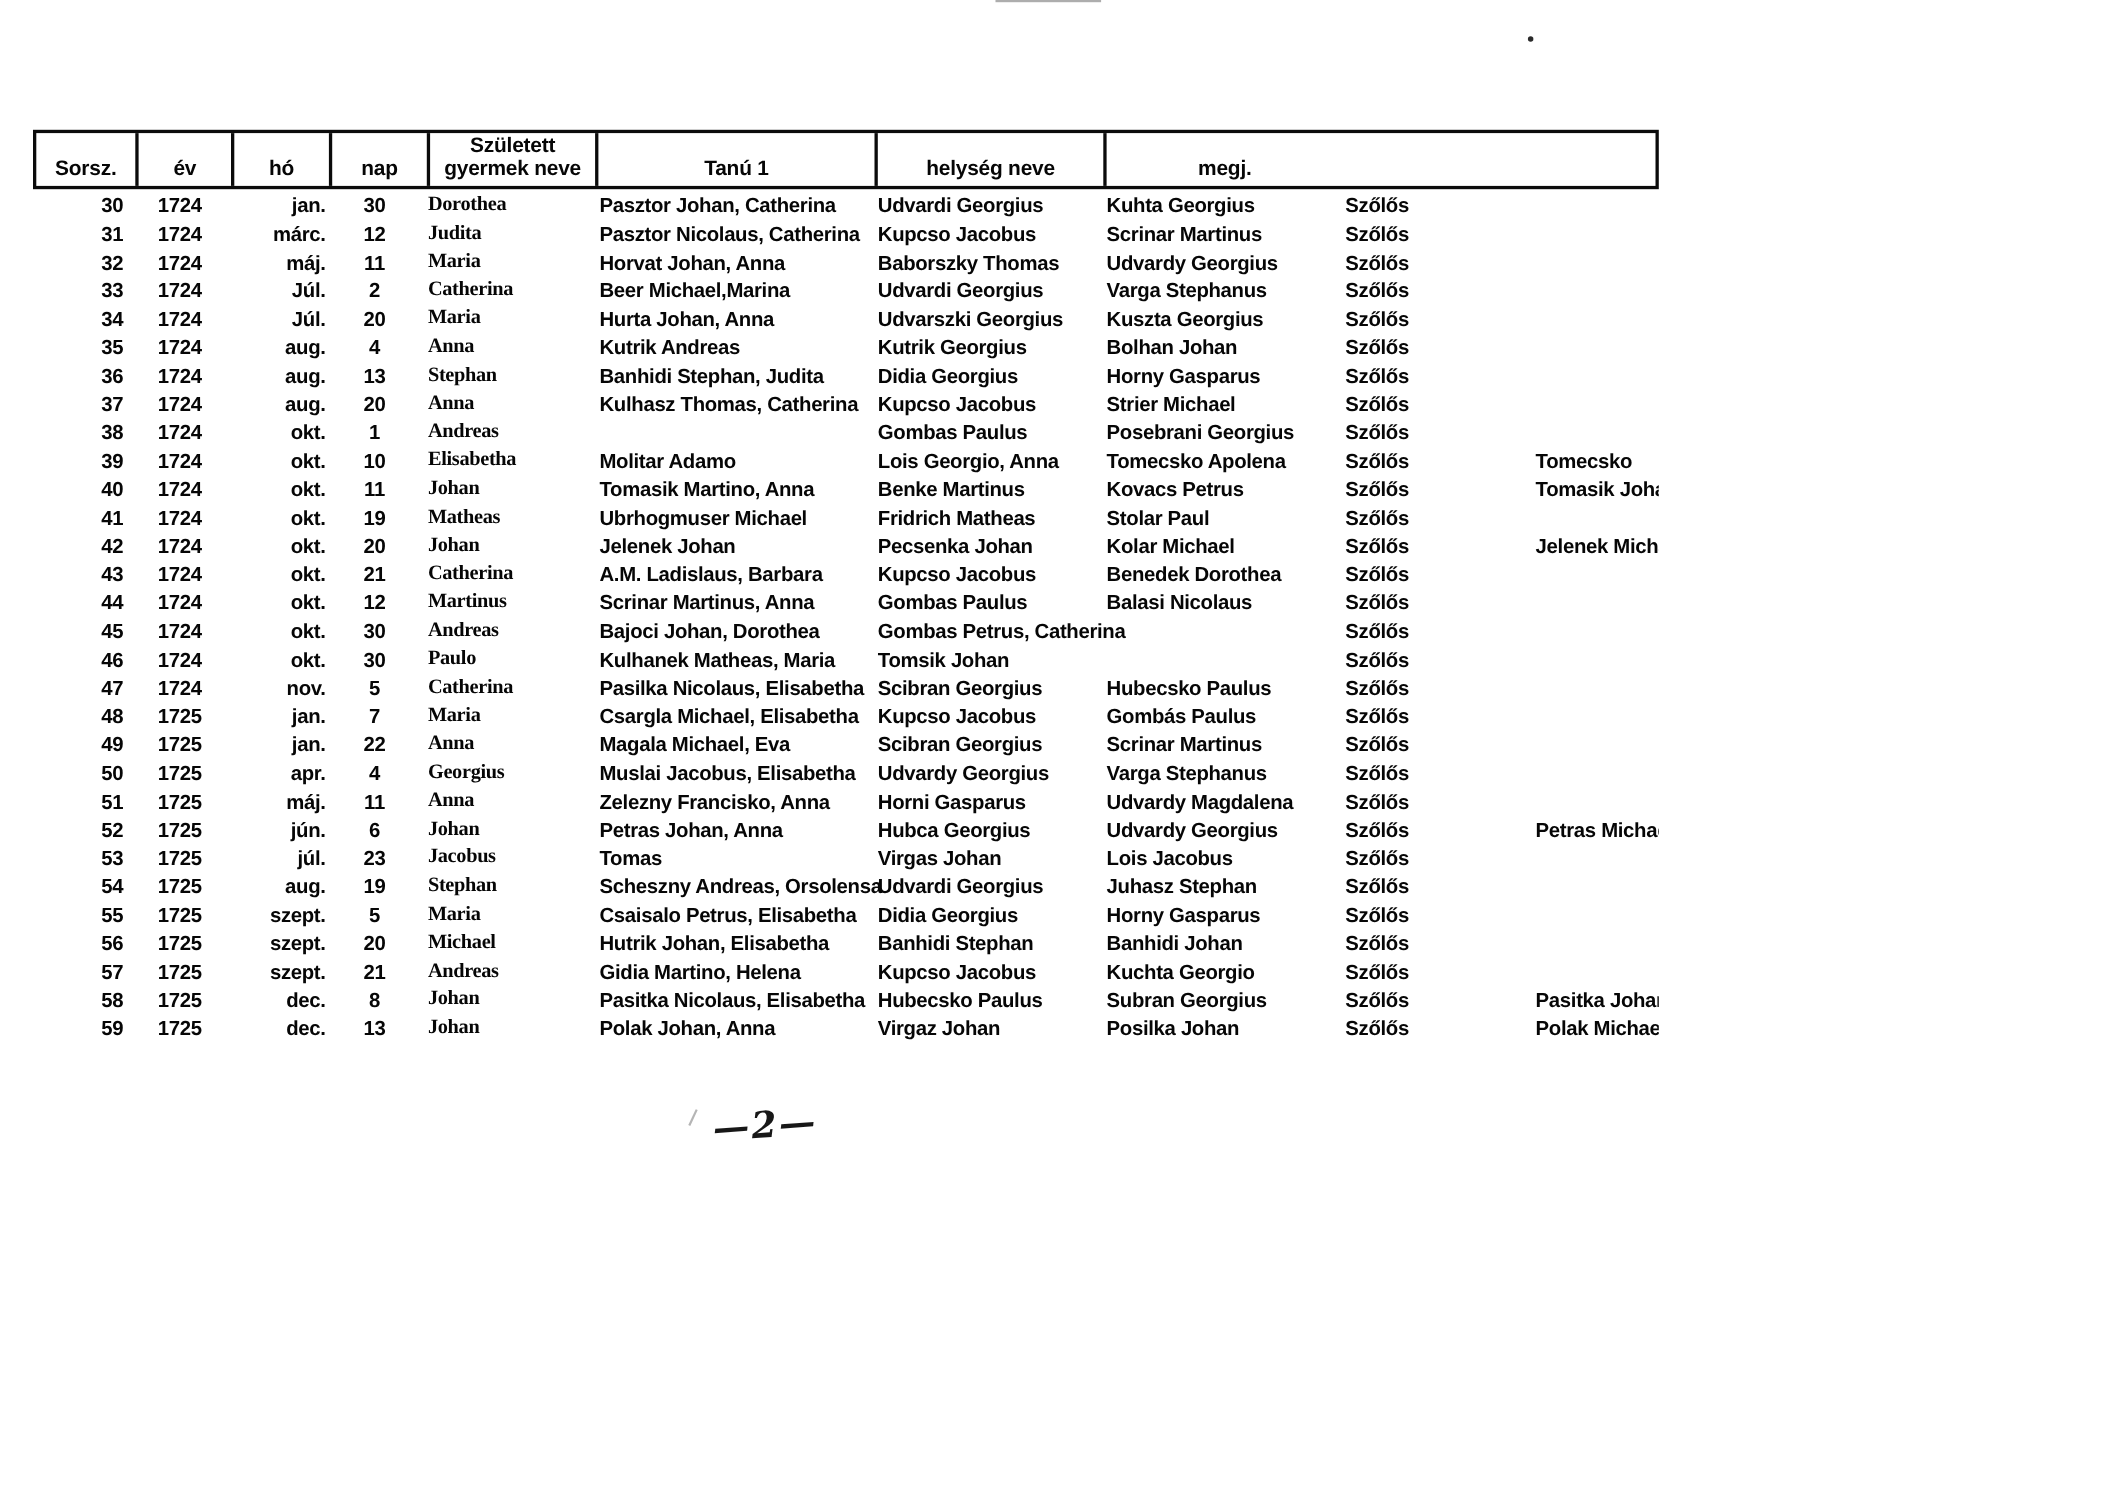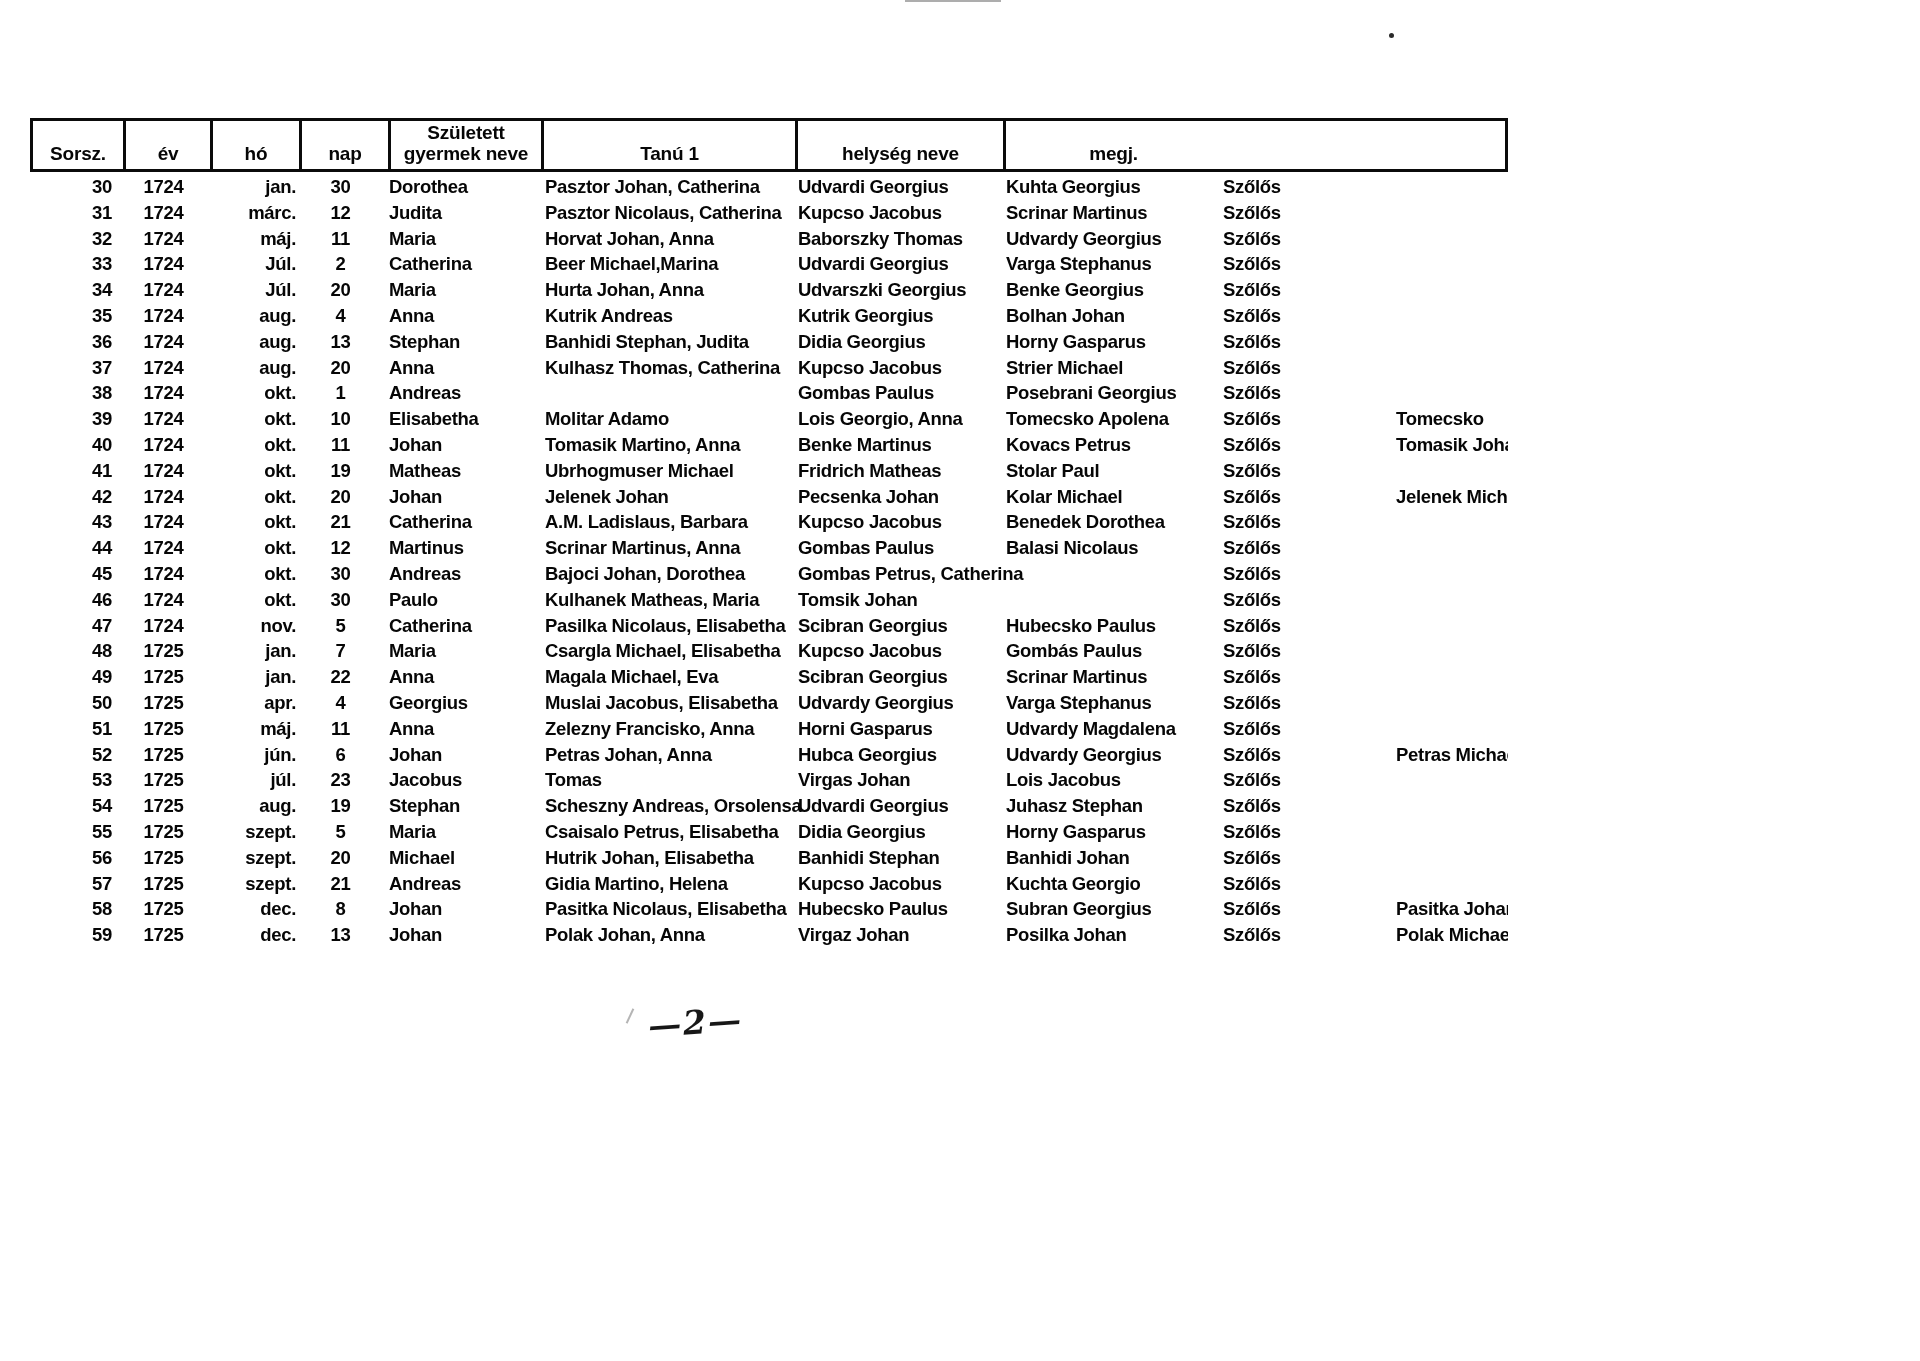--- a/index.html
+++ b/index.html
@@ -45,21 +45,21 @@
     align-items:center;
   }
   .cell{
     font-size:18.5px;font-weight:700;letter-spacing:-0.3px;
     white-space:nowrap;line-height:25.8px;
   }
   .c-sorsz{text-align:right;padding-right:8px;}
   .c-ev{text-align:center;}
   .c-ho{text-align:right;}
   .c-nap{text-align:center;}
-  .c-nev{padding-left:4px;}
+  .c-nev{padding-left:4px;font-family:Liberation Serif, serif;}
   .c-szulok{padding-left:7px;}
   .c-tanu1{padding-left:6px;}
   .c-tanu2{padding-left:6px;}
   .c-helyseg{padding-left:5px;}
   .c-megj{padding-left:6px;overflow:hidden;}
 
   .page-number{
     position:absolute;left:648px;top:1002px;width:120px;
     font-family:"DejaVu Serif", serif;
     font-size:33px;font-weight:700;font-style:italic;
@@ -136,21 +136,21 @@
         <div class="cell c-megj"></div>
       </div>
       <div class="trow">
         <div class="cell c-sorsz">34</div>
         <div class="cell c-ev">1724</div>
         <div class="cell c-ho">Júl.</div>
         <div class="cell c-nap">20</div>
         <div class="cell c-nev">Maria</div>
         <div class="cell c-szulok">Hurta Johan, Anna</div>
         <div class="cell c-tanu1">Udvarszki Georgius</div>
-        <div class="cell c-tanu2">Benke Georgius</div>
+        <div class="cell c-tanu2">Kuszta Georgius</div>
         <div class="cell c-helyseg">Szőlős</div>
         <div class="cell c-megj"></div>
       </div>
       <div class="trow">
         <div class="cell c-sorsz">35</div>
         <div class="cell c-ev">1724</div>
         <div class="cell c-ho">aug.</div>
         <div class="cell c-nap">4</div>
         <div class="cell c-nev">Anna</div>
         <div class="cell c-szulok">Kutrik Andreas</div>

